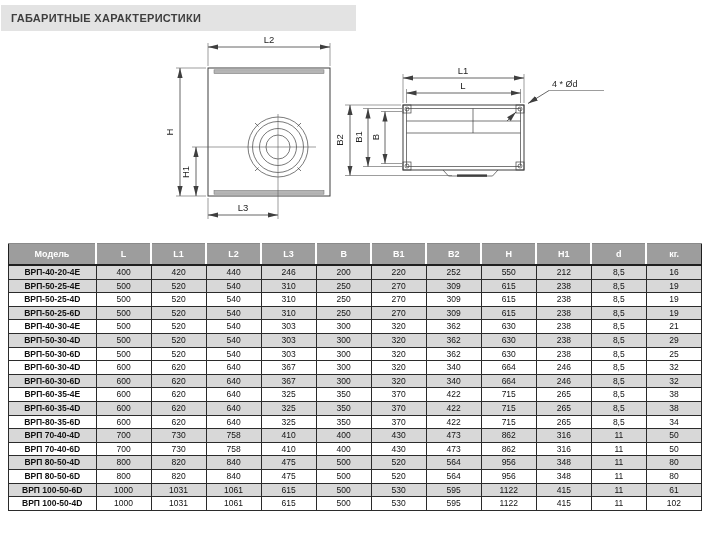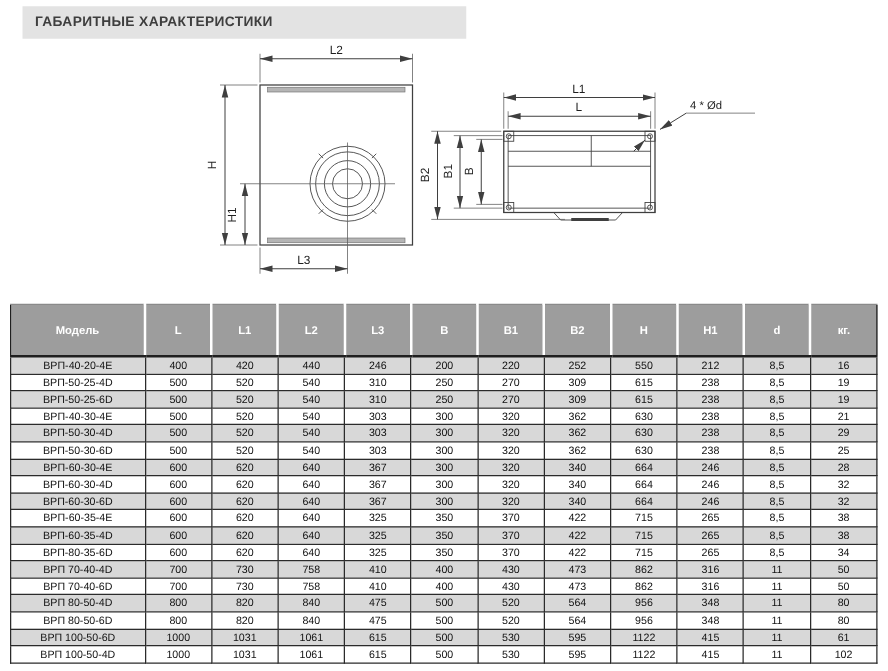--- a/index.html
+++ b/index.html
@@ -1,52 +1,52 @@
 <!DOCTYPE html>
 <html><head>
 <meta charset="utf-8">
 <style>
   html,body{margin:0;padding:0;}
   body{
     width:710px;height:537px;position:relative;background:#ffffff;
     font-family:"Liberation Sans", sans-serif;overflow:hidden;
   }
   .header-bar{
-    position:absolute;left:18px;top:5px;width:355px;height:26px;
+    position:absolute;left:1px;top:5px;width:355px;height:26px;
     background:#e3e3e3;display:flex;align-items:center;
     padding-left:10px;box-sizing:border-box;
   }
   .header-bar span{
     font-size:11px;font-weight:600;color:#3e3e3e;letter-spacing:.3px;
   }
   .drawings{position:absolute;left:0;top:30px;width:710px;height:213px;}
   .ln{stroke:#3f3f3f;stroke-width:1;fill:none;}
   .ln2{stroke:#3f3f3f;stroke-width:.7;fill:none;}
   .thin{stroke:#5a5a5a;stroke-width:.6;fill:none;}
   .dim{stroke:#3f3f3f;stroke-width:.8;fill:none;}
   .dimtxt{font-size:9.5px;fill:#1f1f1f;}
   .smalltxt{font-size:9px;fill:#1f1f1f;}
   .dim-table{
     position:absolute;left:8px;top:243px;width:694px;
     border-collapse:collapse;table-layout:fixed;
     border:1.5px solid #1f1f1f;
   }
   .dim-table th{
     background:#9d9d9d;color:#ffffff;font-size:9px;font-weight:700;
-    height:14px;padding:13px;border-left:2px solid #ffffff;
+    height:14px;padding:3px;border-left:2px solid #ffffff;
     border-bottom:2px solid #1f1f1f;border-top:1px solid #8a8a8a;
   }
   .dim-table th:first-child{border-left:none;width:80px;}
   .dim-table td{
     font-size:8.5px;color:#111111;text-align:center;height:12.6px;
     padding:0;border:1px solid #2b2b2b;background:#ffffff;
     line-height:1;
   }
   .dim-table tr.odd td{background:#d8d8d8;}
-  .dim-table td.model{font-weight:400;margin-top:12px;}
+  .dim-table td.model{font-weight:700;margin-top:12px;}
 </style>
 </head>
 <body>
 
 <div class="header-bar">
   <span>ГАБАРИТНЫЕ ХАРАКТЕРИСТИКИ</span>
 </div>
 
 <svg class="drawings" viewBox="0 0 710 213">
   <defs>
@@ -175,48 +175,62 @@
         <td>440</td>
         <td>246</td>
         <td>200</td>
         <td>220</td>
         <td>252</td>
         <td>550</td>
         <td>212</td>
         <td>8,5</td>
         <td>16</td>
       </tr>
-      <tr class="even">
-        <td class="model">ВРП-50-25-4D</td>
+      <tr class="odd">
+        <td class="model">ВРП-50-25-4Е</td>
         <td>500</td>
         <td>520</td>
         <td>540</td>
         <td>310</td>
         <td>250</td>
         <td>270</td>
         <td>309</td>
         <td>615</td>
         <td>238</td>
         <td>8,5</td>
         <td>19</td>
       </tr>
-      <tr class="odd">
-        <td class="model">ВРП-50-25-6D</td>
+      <tr class="even">
+        <td class="model">ВРП-50-25-4D</td>
         <td>500</td>
         <td>520</td>
         <td>540</td>
         <td>310</td>
         <td>250</td>
         <td>270</td>
         <td>309</td>
         <td>615</td>
         <td>238</td>
         <td>8,5</td>
         <td>19</td>
       </tr>
+      <tr class="odd">
+        <td class="model">ВРП-50-25-6D</td>
+        <td>500</td>
+        <td>520</td>
+        <td>540</td>
+        <td>310</td>
+        <td>250</td>
+        <td>270</td>
+        <td>309</td>
+        <td>615</td>
+        <td>238</td>
+        <td>8,5</td>
+        <td>19</td>
+      </tr>
       <tr class="even">
         <td class="model">ВРП-40-30-4Е</td>
         <td>500</td>
         <td>520</td>
         <td>540</td>
         <td>303</td>
         <td>300</td>
         <td>320</td>
         <td>362</td>
         <td>630</td>
@@ -244,34 +258,20 @@
         <td>520</td>
         <td>540</td>
         <td>303</td>
         <td>300</td>
         <td>320</td>
         <td>362</td>
         <td>630</td>
         <td>238</td>
         <td>8,5</td>
         <td>25</td>
-      </tr>
-      <tr class="odd">
-        <td class="model">ВРП-60-30-4Е</td>
-        <td>600</td>
-        <td>620</td>
-        <td>640</td>
-        <td>367</td>
-        <td>300</td>
-        <td>320</td>
-        <td>340</td>
-        <td>664</td>
-        <td>246</td>
-        <td>8,5</td>
-        <td>28</td>
       </tr>
       <tr class="even">
         <td class="model">ВРП-60-30-4D</td>
         <td>600</td>
         <td>620</td>
         <td>640</td>
         <td>367</td>
         <td>300</td>
         <td>320</td>
         <td>340</td>

